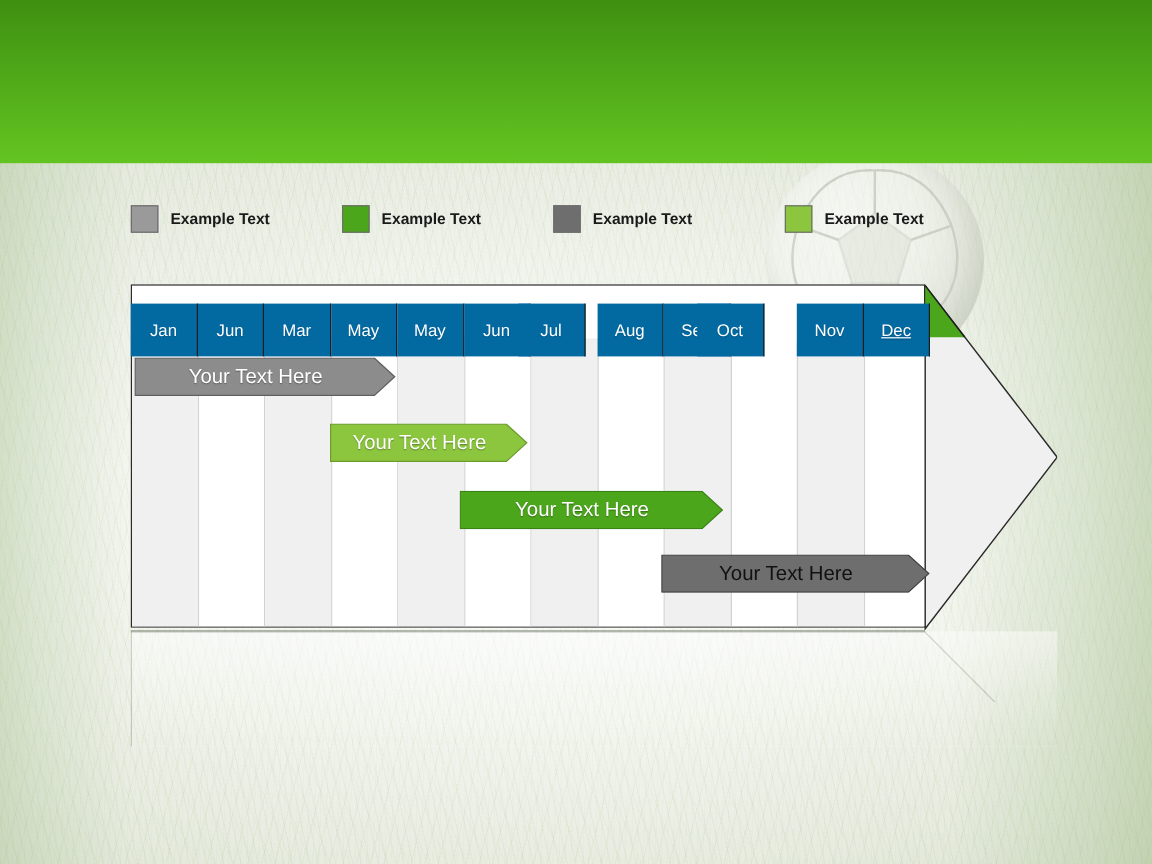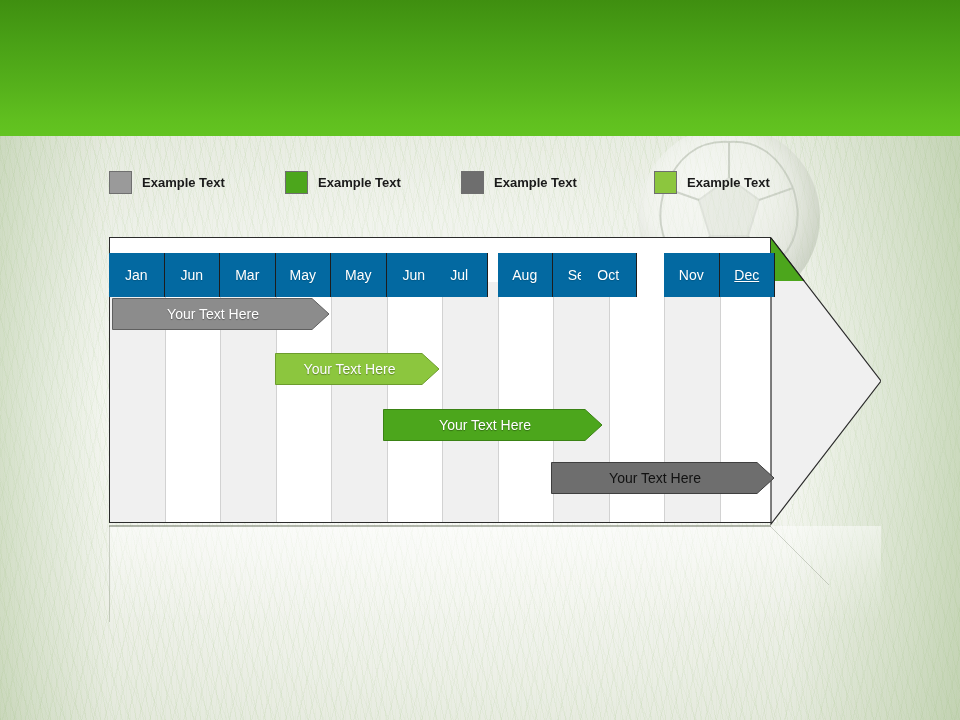--- a/index.html
+++ b/index.html
@@ -191,21 +191,21 @@
     display: flex;
     align-items: center;
     justify-content: center;
   }
   .bar svg {
     position: absolute;
     left: 0; top: 0;
   }
   .bar .bar-text {
     position: relative;
-    font-size: 14px;
+    font-size: 17px;
     white-space: nowrap;
     padding-right: 16px;
   }
   .bar.light .bar-text { color: #ffffff; text-shadow: 0 1px 1px rgba(0,0,0,0.35); }
   .bar.dark .bar-text  { color: #111111; }
 
   
   .reflection {
     position: absolute;
     left: 109px;

